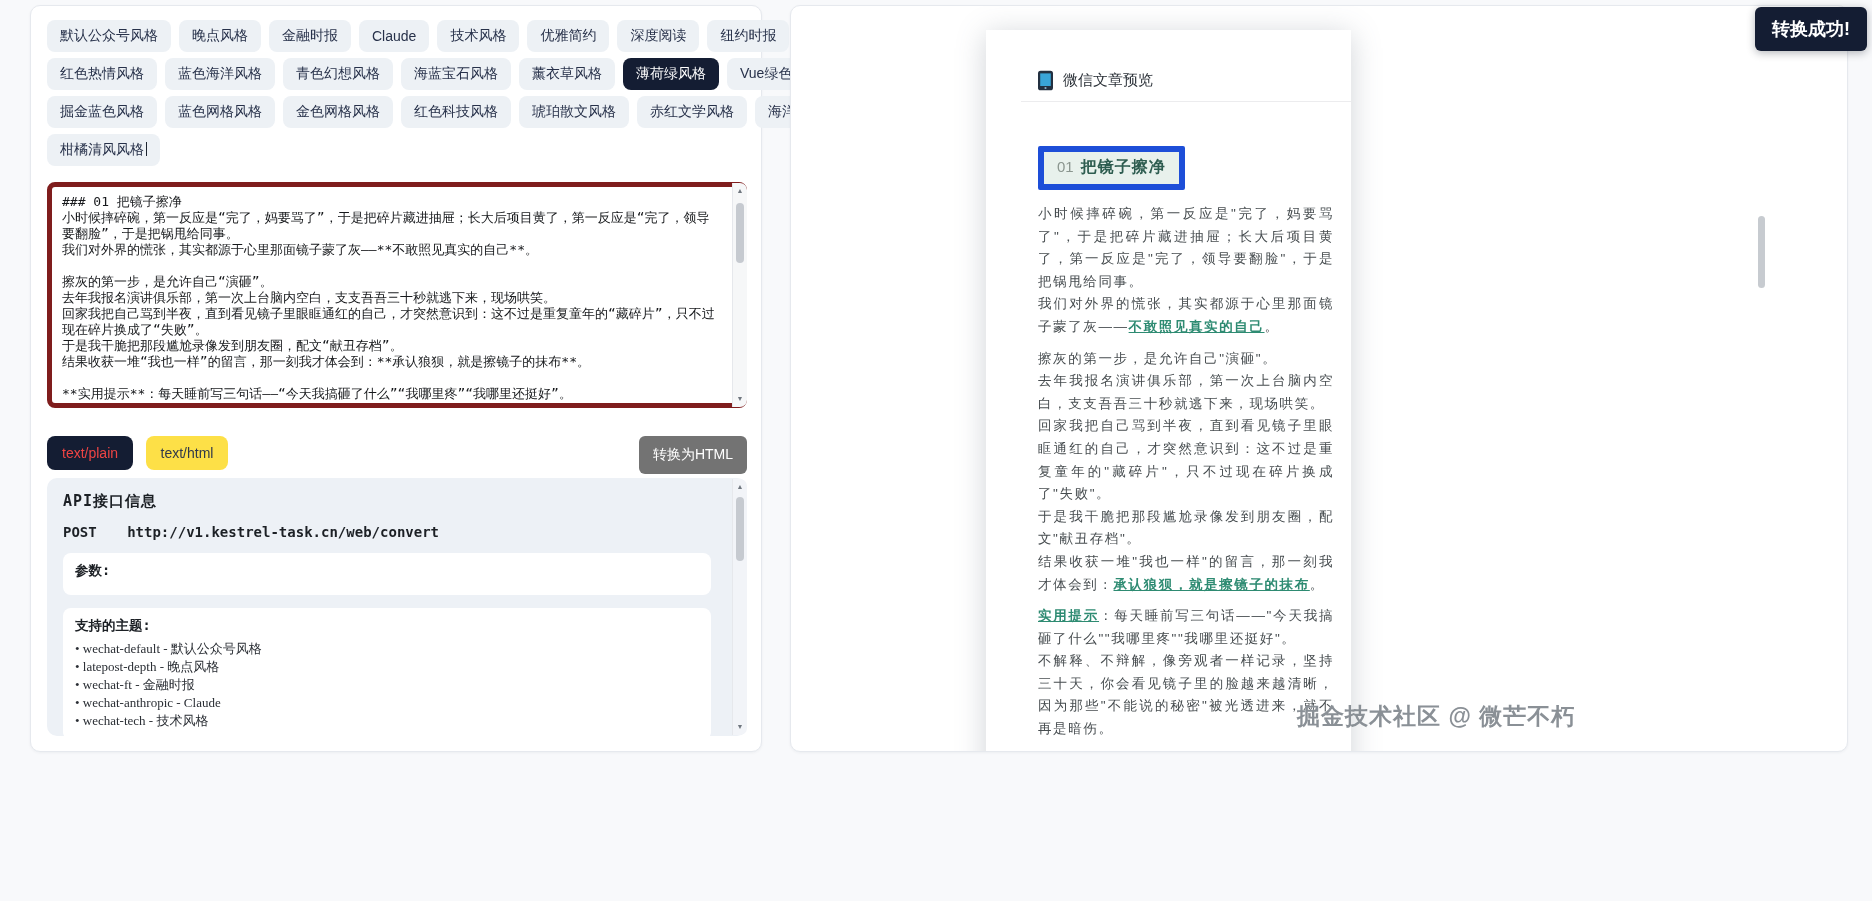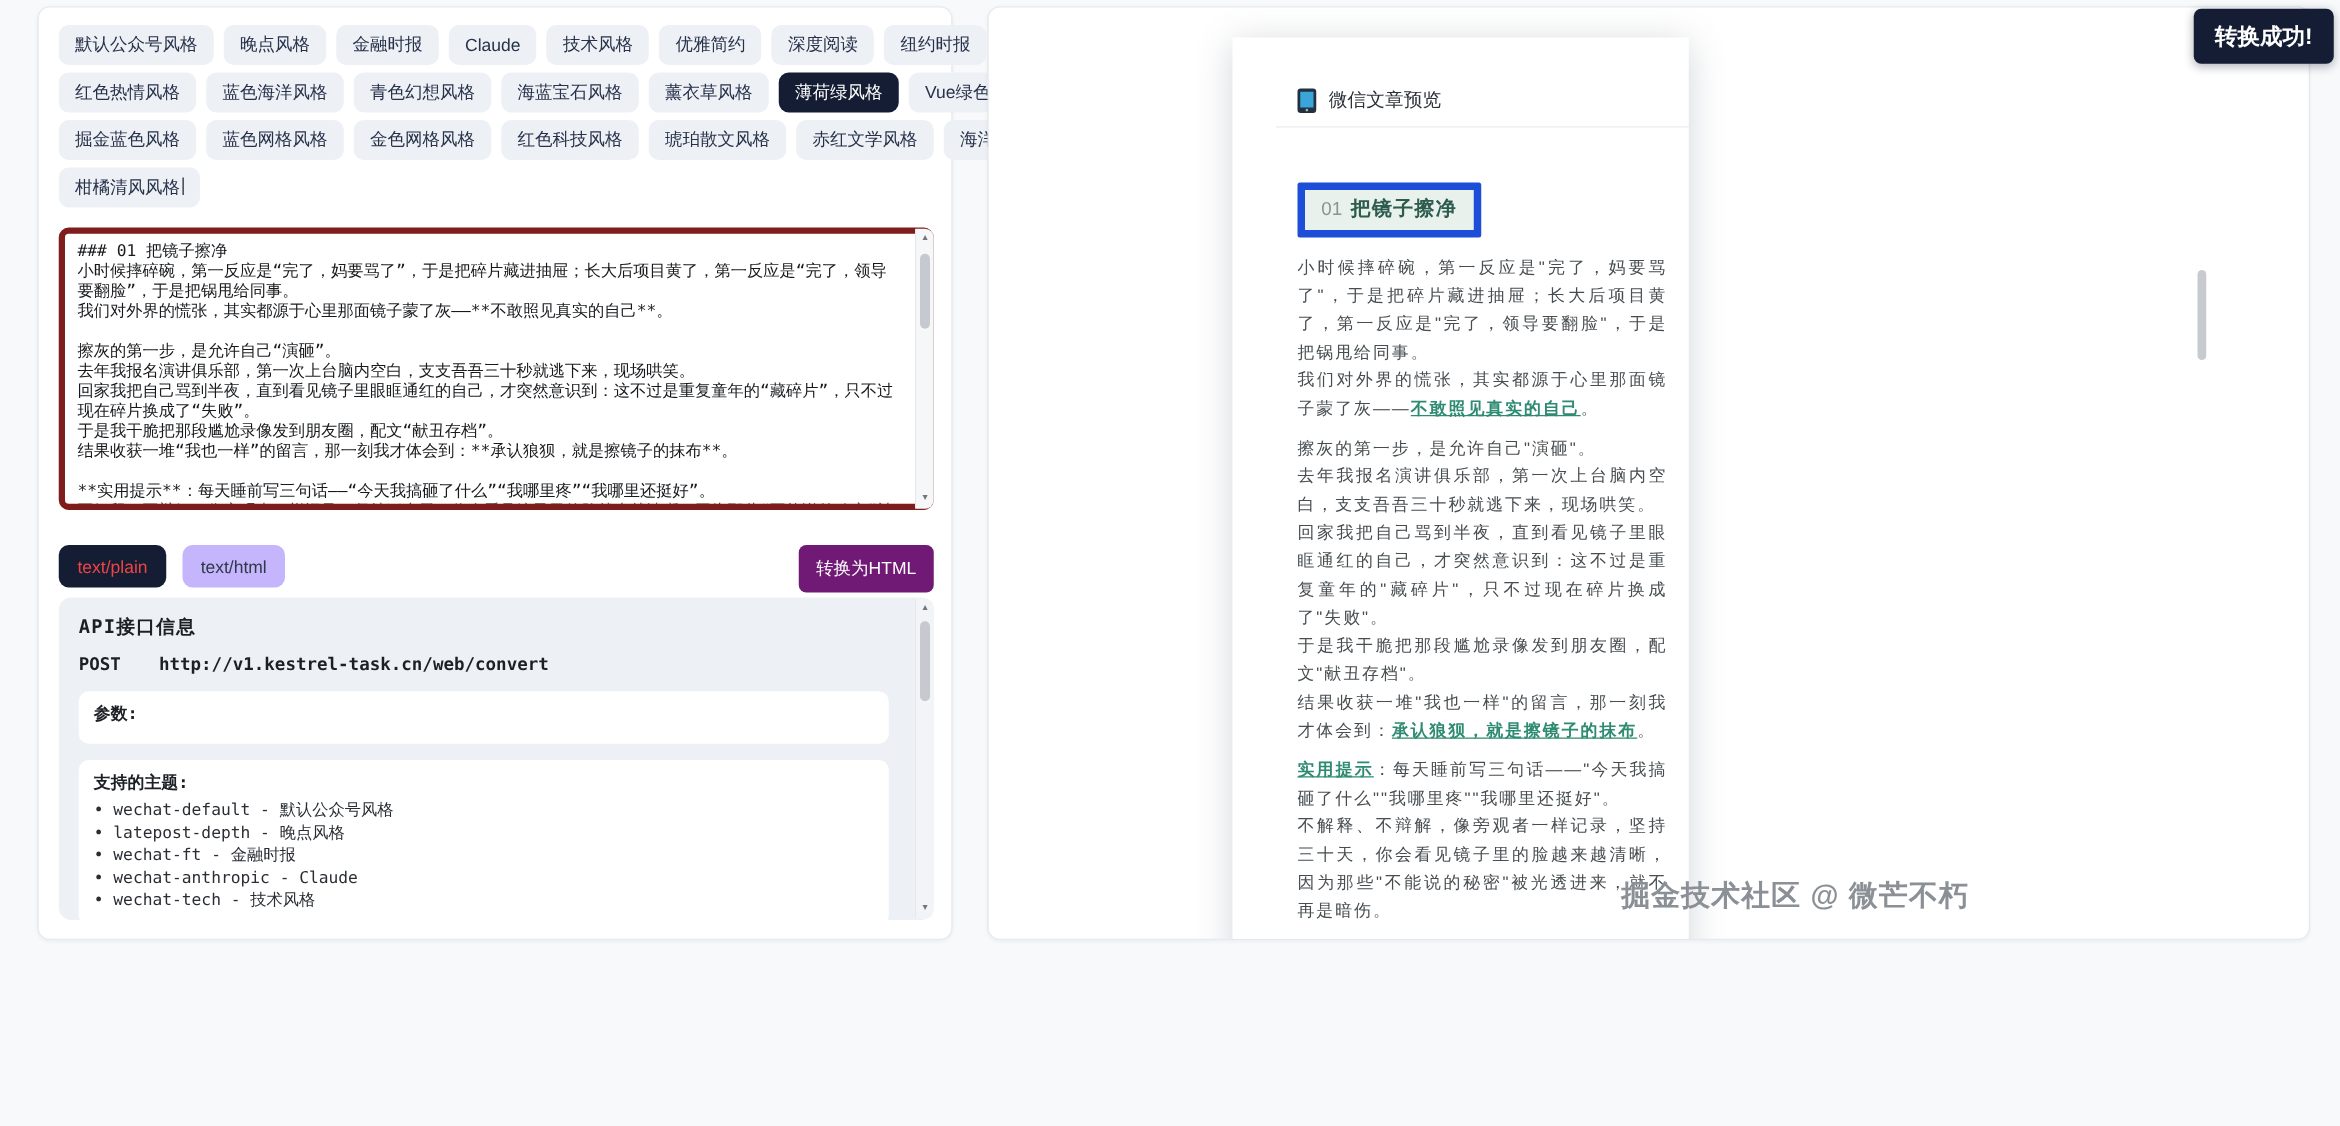--- a/index.html
+++ b/index.html
@@ -27,37 +27,37 @@
   .fake-scroll .arr{position:absolute;left:0;width:14px;text-align:center;font-size:7px;color:#70777f;line-height:14px;}
   .fake-scroll .arr.up{top:1px;}
   .fake-scroll .arr.down{bottom:1px;}
   .fake-scroll .thumb{position:absolute;left:3px;width:8px;background:#c6cad0;border-radius:4px;}
   .ta-scroll .thumb{top:20px;height:60px;}
   .api-scroll .thumb{top:18px;height:64px;}
 
   
   .toggle-row{position:absolute;left:16px;top:430px;width:700px;height:36px;}
   .toggle{font-family:"Liberation Sans",sans-serif;font-size:14px;border:none;border-radius:8px;
-          padding:9px 15px;margin-right:8px;background:#c4b5fd;color:#30394a;cursor:pointer;}
+          padding:9px 15px;margin-right:8px;background:#fde047;color:#30394a;cursor:pointer;}
   .toggle.selected{background:#141d33;color:#ef4444;}
   .convert{position:absolute;right:0;top:0;font-family:"Liberation Sans",sans-serif;font-size:14px;
-           background:#701a75;color:#fff;border:none;border-radius:6px;padding:10px 14px;cursor:pointer;margin-left:44px;}
+           background:#737373;color:#fff;border:none;border-radius:6px;padding:10px 14px;cursor:pointer;margin-left:44px;}
 
   
   .api-box{position:absolute;left:16px;top:472px;width:700px;height:258px;box-sizing:border-box;
            background:#edf1f6;border-radius:10px;padding:14px 36px 0 16px;overflow:hidden;
            font-family:"DejaVu Sans Mono",monospace;color:#1c2025;}
   .api-box h3{margin:0;font-size:15px;font-weight:700;letter-spacing:1px;}
   .endpoint{margin-top:13px;font-size:14px;font-weight:700;}
   .endpoint .url{margin-left:22px;}
   .sub-box{background:#fff;border-radius:8px;padding:9px 12px 10px;margin-top:13px;}
   .sub-title{font-size:13.5px;font-weight:700;margin-bottom:5px;}
   .sub-line{font-size:13px;color:#2a2e34;}
   .themes{list-style:none;margin:0;padding:0;font-size:13px;color:#2a2e34;}
-  .themes li{line-height:18px;}
+  .themes li{line-height:18px;font-family:Liberation Serif, serif;}
 
   
   .sheet{position:absolute;left:195px;top:24px;width:330px;height:780px;background:#fff;
          box-shadow:0 4px 28px rgba(90,100,115,.28);padding-left:35px;}
   .sheet-header{display:flex;align-items:center;gap:9px;padding:40px 16px 10px;border-bottom:1px solid #ececee;
                 font-size:15px;color:#2b3138;}
   .sheet-body{padding:0 17px;}
   .sec-head{display:inline-flex;align-items:baseline;margin-top:44px;background:#e8f1ec;
             border:6px solid #1d4ed8;border-radius:2px;padding:5px 13px 6px;}
   .sec-num{color:#8b968f;font-size:15px;margin-right:7px;}

